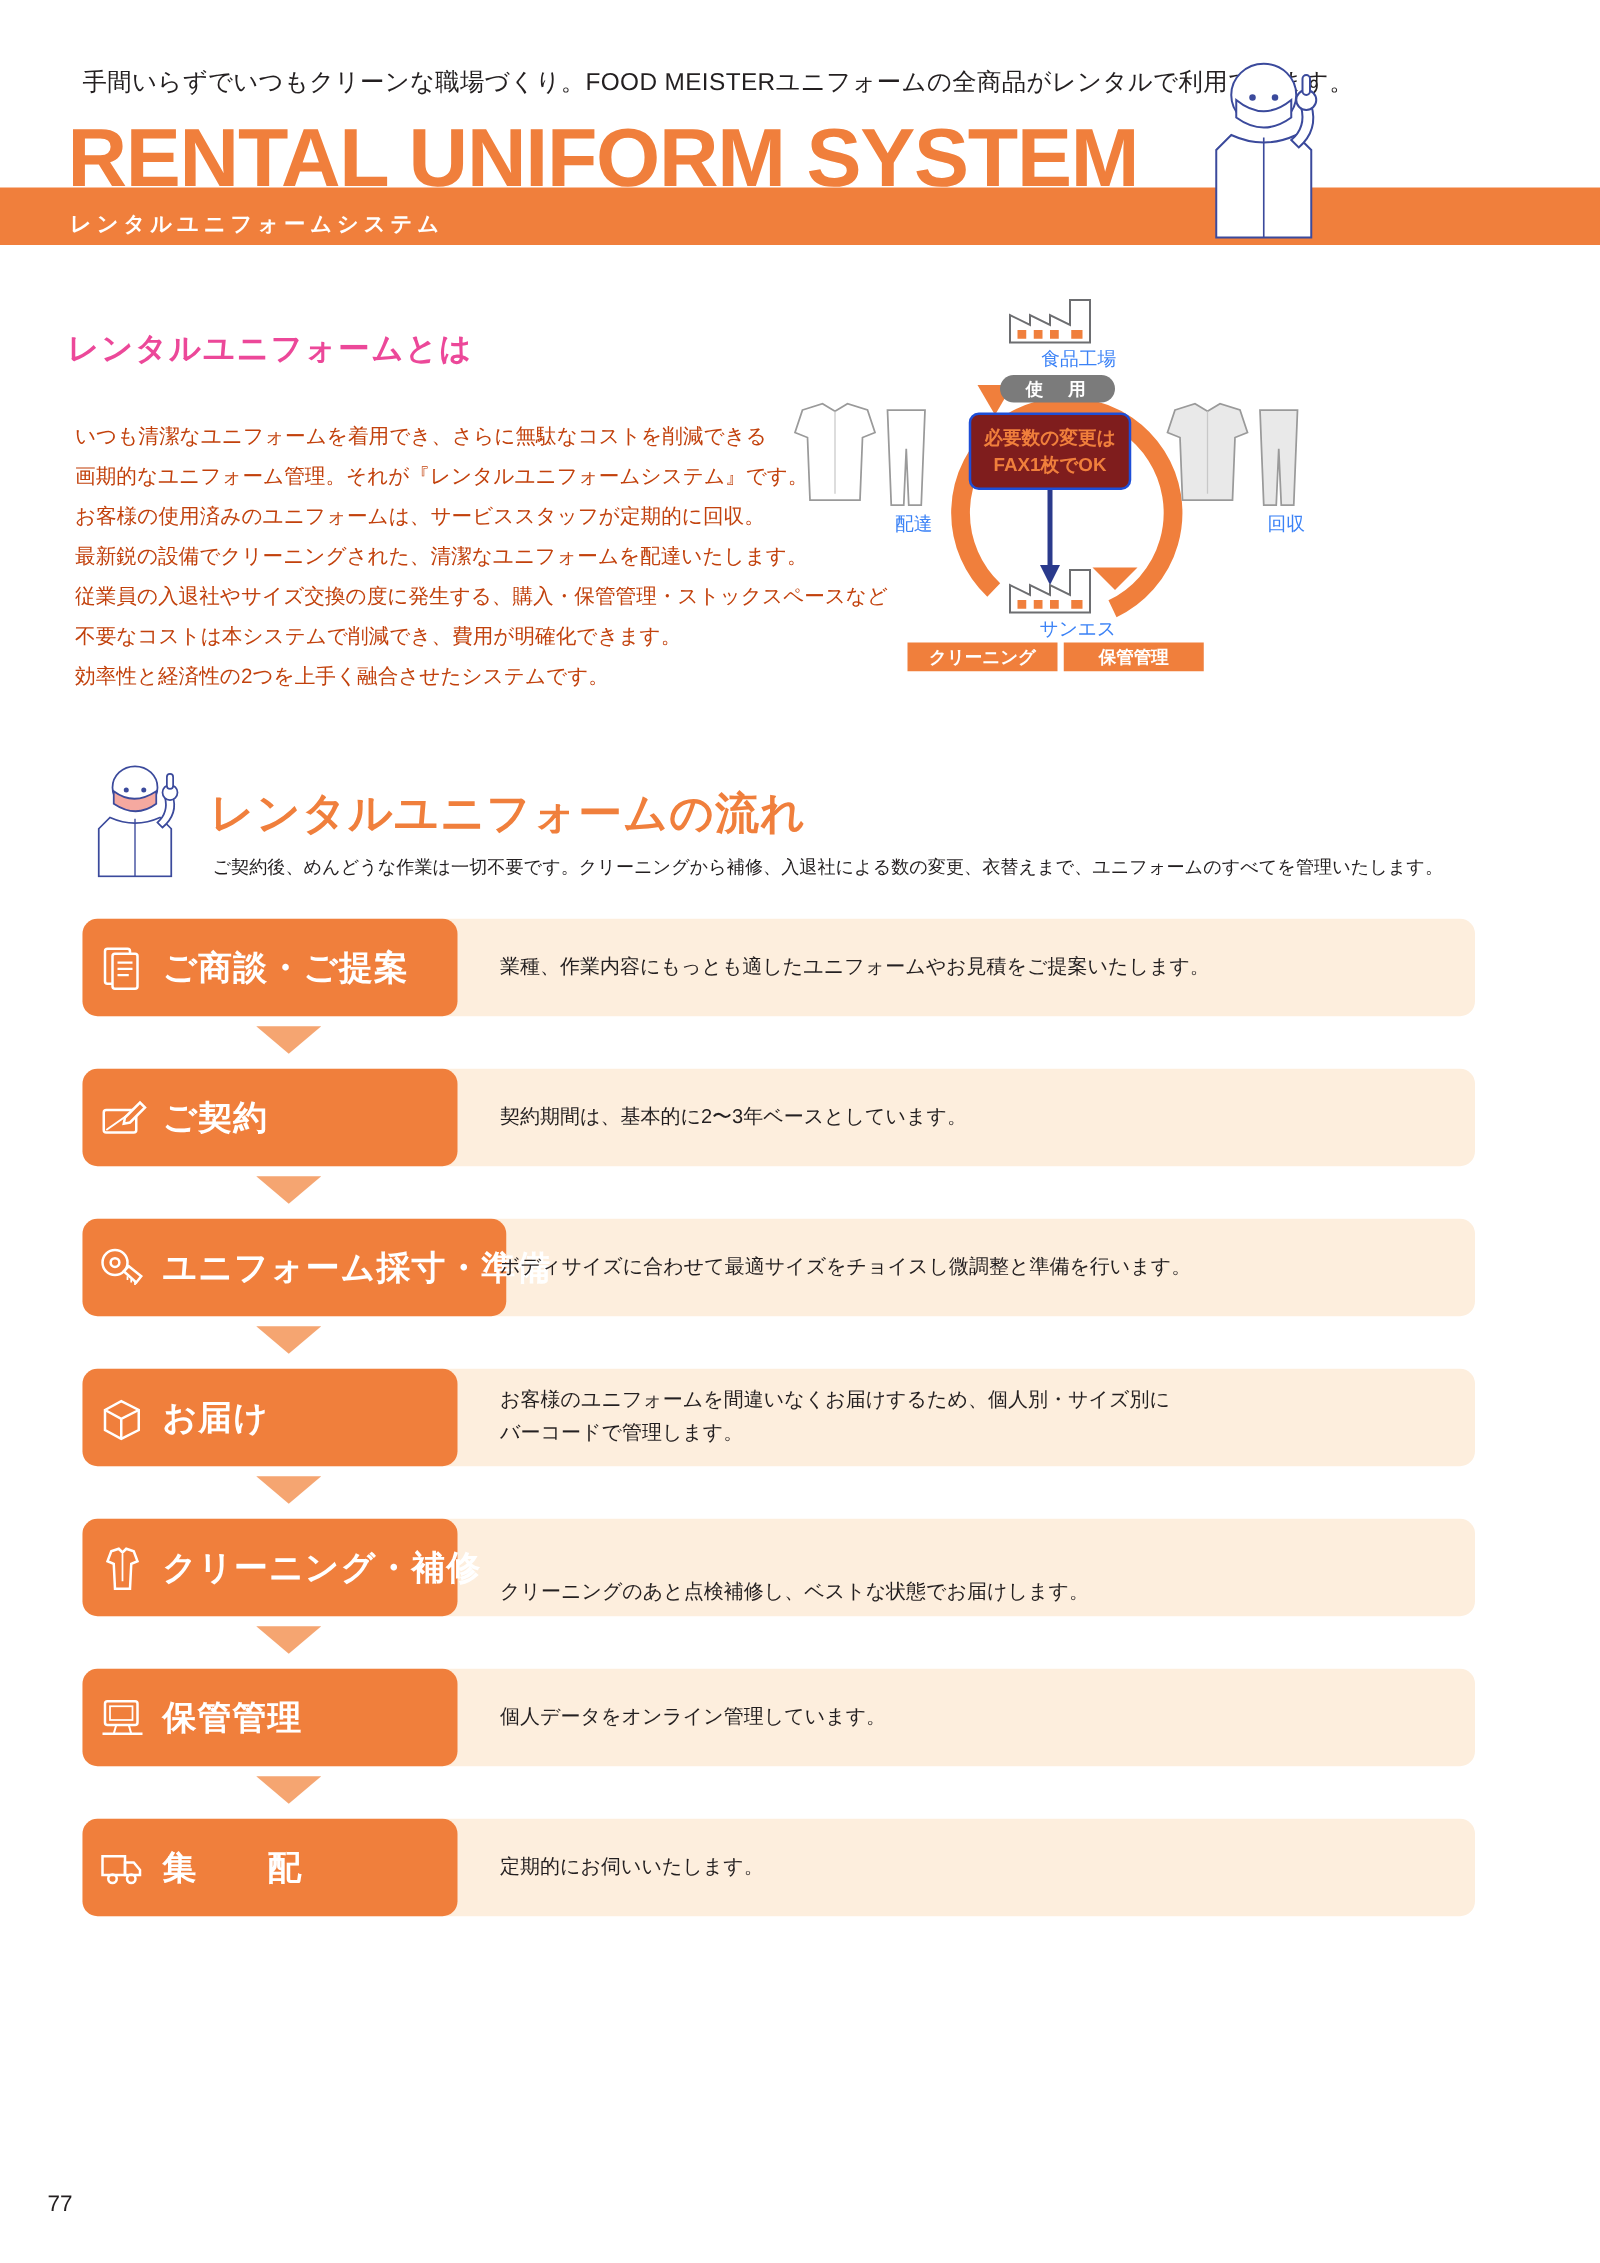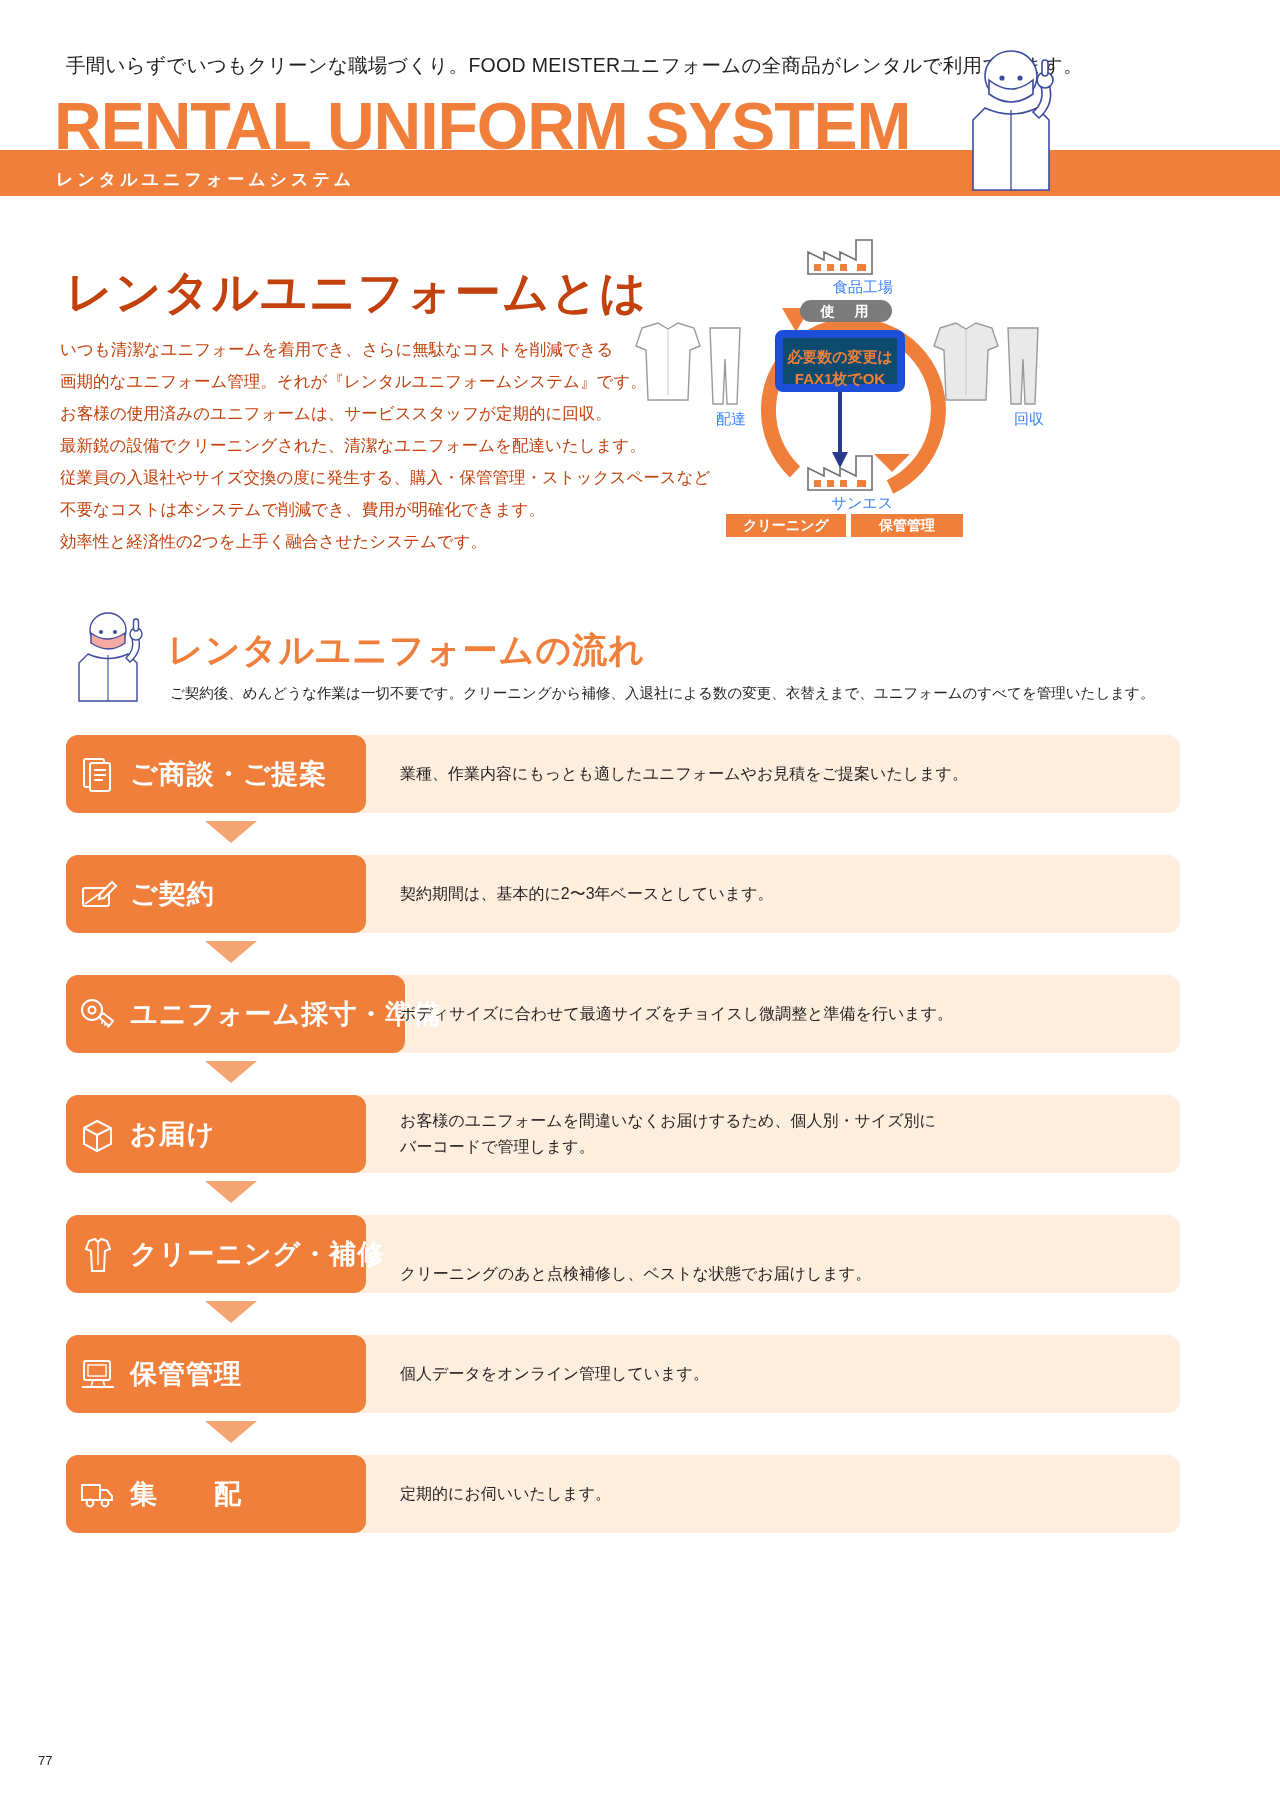--- a/index.html
+++ b/index.html
@@ -36,22 +36,22 @@
     position:absolute; left:56px; top:168px;
     font-size:17px; letter-spacing:4px; color:#ffffff; font-weight:bold;
     z-index:5;
   }
   .header-character{
     position:absolute; left:955px; top:48px; width:110px; height:148px; z-index:6;
   }
 
   
   .sec1-title{
-    position:absolute; left:66px; top:262px;
-    font-size:46px; font-weight:bold; color:#c2410c; letter-spacing:1.5px;
+    position:absolute; left:54px; top:262px;
+    font-size:25px; font-weight:bold; color:#ec4899; letter-spacing:1.5px;
   }
   .sec1-body{
     position:absolute; left:60px; top:333px; width:620px;
     font-size:16.5px; line-height:32px; color:#c2410c;
   }
   .sec1-body div{white-space:nowrap;}
 
   
   .diagram{position:absolute; left:620px; top:222px; width:620px; height:330px;}
   .dg-label{position:absolute; font-size:15px; color:#3b82f6; text-align:right;}
@@ -59,21 +59,21 @@
     position:absolute; border-radius:11px; color:#fff; font-size:14px;
     font-weight:bold; text-align:center; letter-spacing:3px;
     line-height:22px; height:22px;
   }
   .dg-box{
     position:absolute; text-align:center; font-size:14px; font-weight:bold;
     color:#fff; line-height:23px; height:23px;
   }
   .dg-center{
     position:absolute; left:155px; top:108px; width:130px; height:62px;
-    border:8px solid #1d4ed8; border-radius:8px; background:#0c4a6e;
+    border:2px solid #1d4ed8; border-radius:8px; background:#7f1d1d;
     color:#f07f3c; font-size:15px; font-weight:bold; text-align:center;
     line-height:1.45; padding-top:8px; box-sizing:border-box;
     z-index:3;
   }
 
   
   .sec2-char{position:absolute; left:70px; top:610px; width:92px; height:92px;}
   .sec2-title{
     position:absolute; left:168px; top:627px;
     font-size:35px; font-weight:bold; color:#f07f3c; letter-spacing:1px;
@@ -108,21 +108,21 @@
     position:absolute; top:0; height:78px;
     display:flex; align-items:center;
     font-size:16px; line-height:26px; color:#231f20;
   }
   .arrow{
     position:absolute; left:205px; width:0;height:0;
     border-left:26px solid transparent; border-right:26px solid transparent;
     border-top:22px solid #f5a571;
   }
   .page-num{
-    position:absolute; left:38px; top:1753px; font-size:13px; color:#231f20;text-align:right;
+    position:absolute; left:38px; top:1753px; font-size:18px; color:#231f20;text-align:right;
   }
 </style>
 </head>
 <body>
 
 <div class="page">
 
   <div class="header-lead">手間いらずでいつもクリーンな職場づくり。FOOD MEISTERユニフォームの全商品がレンタルで利用できます。</div>
 
   <div class="title-band">

